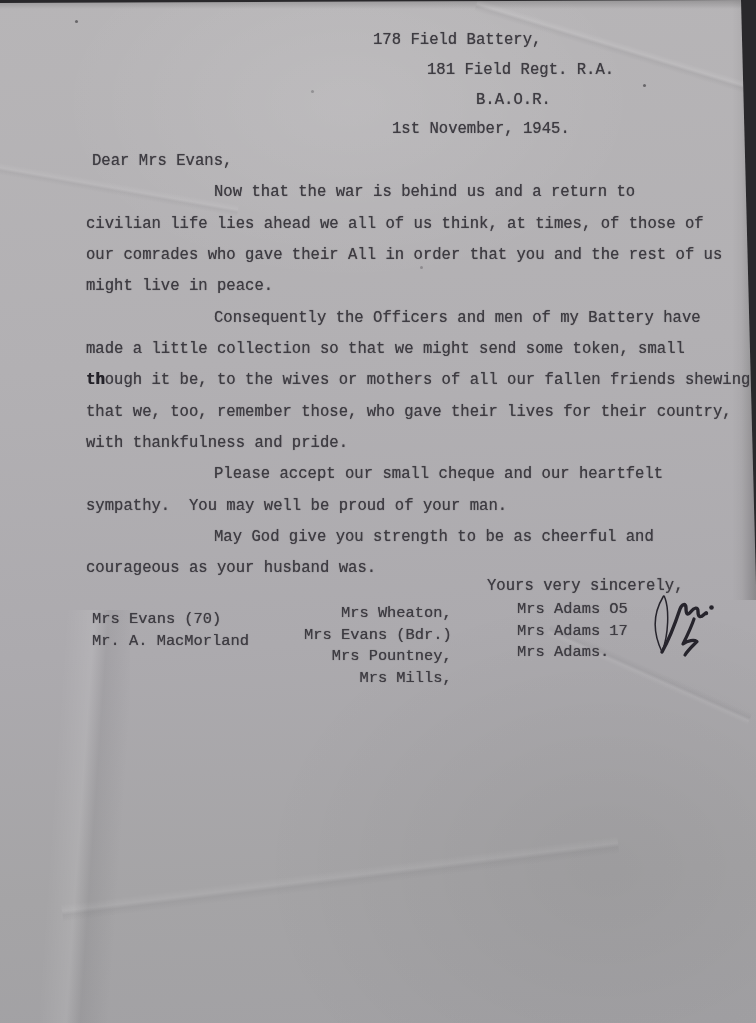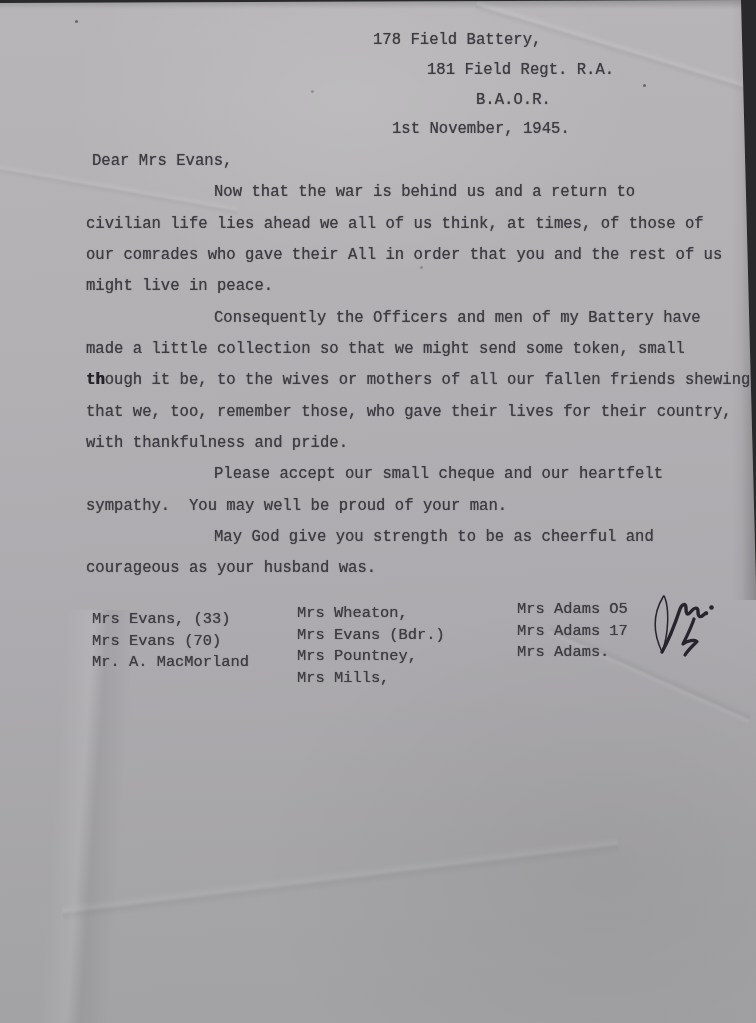--- a/index.html
+++ b/index.html
@@ -52,21 +52,21 @@
   .body-block .tline{height:31.35px;line-height:31.35px;}
   .tline.indent{padding-left:128px;}
   .tline.salut{padding-left:6px;}
   .overstrike{font-weight:bold;color:#242229;text-shadow:0.6px 0 0 #242229;}
 
   .closing{position:absolute;left:487px;top:577px;}
 
   .names{position:absolute;}
   .names .tline{font-size:15.4px;line-height:21.7px;height:21.7px;}
   .col1{left:92px;top:609px;}
-  .col2{left:297px;top:603px;}
+  .col2{left:304px;top:603px;text-align:right;}
   .col3{left:480px;top:599px;margin-left:37px;}
 
   .sig{position:absolute;left:649px;top:594px;width:74px;height:68px;}
   .sig path{stroke:#26242c;fill:none;stroke-linecap:round;stroke-linejoin:round;}
 </style>
 </head>
 <body>
 
 <div class="photo">
   <div class="paper">
@@ -100,30 +100,30 @@
       <div class="tline">made a little collection so that we might send some token, small</div>
       <div class="tline"><span class="overstrike">th</span><span>ough it be, to the wives or mothers of all our fallen friends shewing</span></div>
       <div class="tline">that we, too, remember those, who gave their lives for their country,</div>
       <div class="tline">with thankfulness and pride.</div>
       <div class="tline indent">Please accept our small cheque and our heartfelt</div>
       <div class="tline">sympathy.  You may well be proud of your man.</div>
       <div class="tline indent">May God give you strength to be as cheerful and</div>
       <div class="tline">courageous as your husband was.</div>
     </div>
 
+    <div class="tline closing">Yours very sincerely,</div>
 
     <svg class="sig" viewBox="0 0 74 68">
       <path d="M14,3 C5,18 3,37 13,58 C20,40 20,15 16,4 C15.2,1.6 14.6,1.6 14,3 Z" fill="#26242c" stroke-width="1.5"></path>
       <path d="M13,58 C22,42 27,27 31,15 C33,9.5 37,9 37,14 C37,19.5 38,22.5 42,17.5 C45,13.5 49,12.5 49,17.5 C49,22.5 51,24.5 55,20.5 C56.5,19 57.5,18 57.5,19.5" stroke-width="3.4"></path>
       <path d="M45,25 C42,34 38,42 34,50 C39,46.5 45,45.5 48,47.5 C44,51.5 39,56 36,61" stroke-width="3.2"></path>
       <circle cx="62.5" cy="13.5" r="2.3" fill="#26242c" stroke="none"></circle>
     </svg>
 
     <div class="names col1">
-      <div class="tline">Mrs Evans, (33)</div>
       <div class="tline">Mrs Evans (70)</div>
       <div class="tline">Mr. A. MacMorland</div>
     </div>
     <div class="names col2">
       <div class="tline">Mrs Wheaton,</div>
       <div class="tline">Mrs Evans (Bdr.)</div>
       <div class="tline">Mrs Pountney,</div>
       <div class="tline">Mrs Mills,</div>
     </div>
     <div class="names col3">

